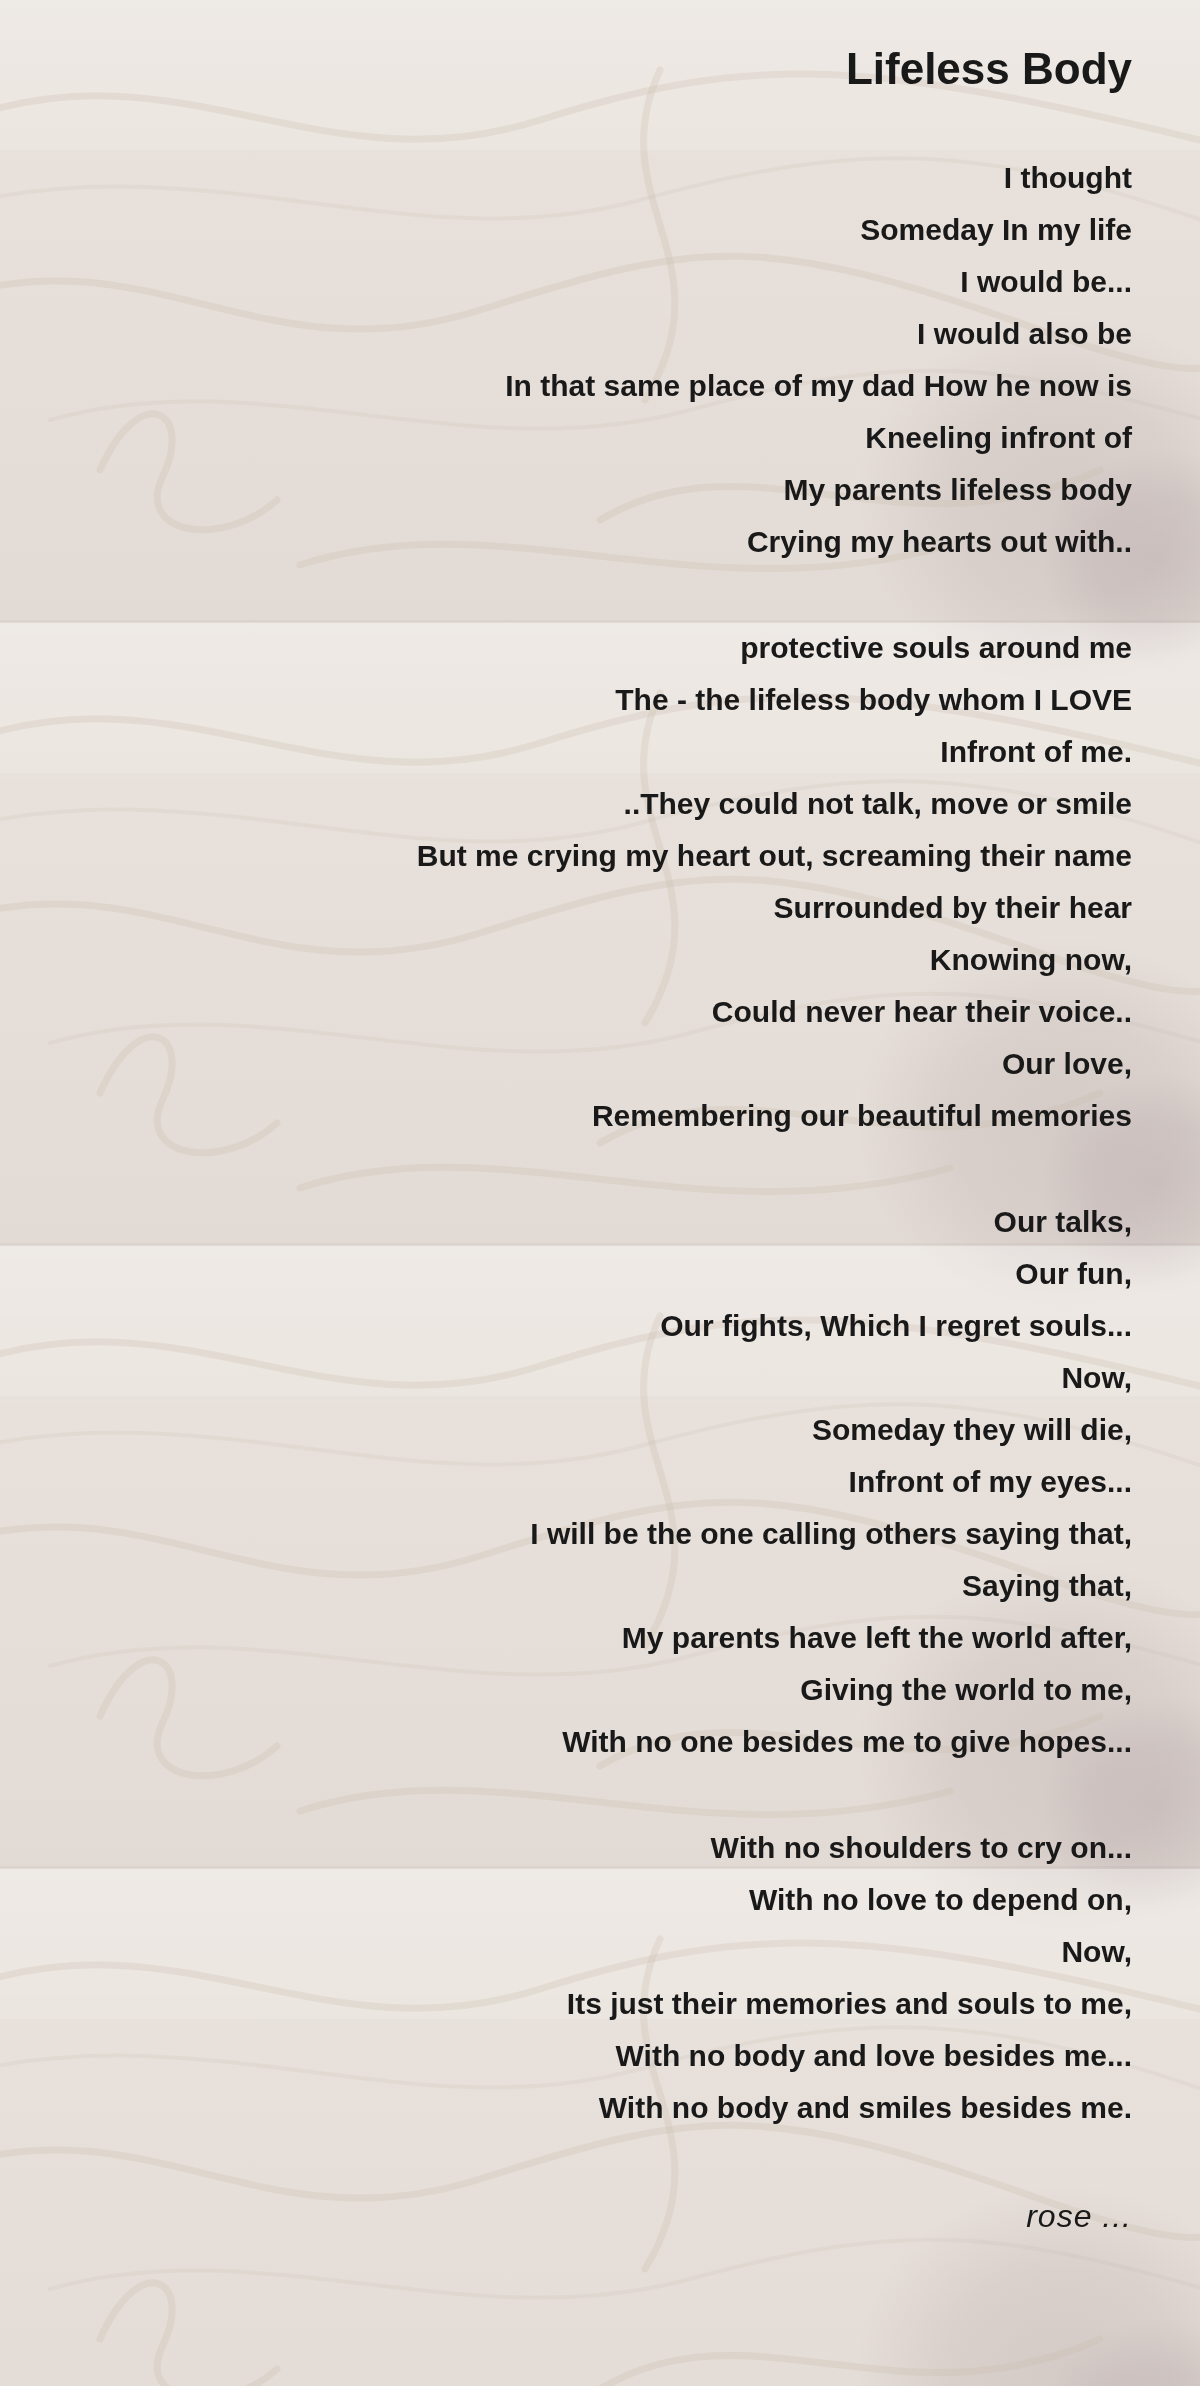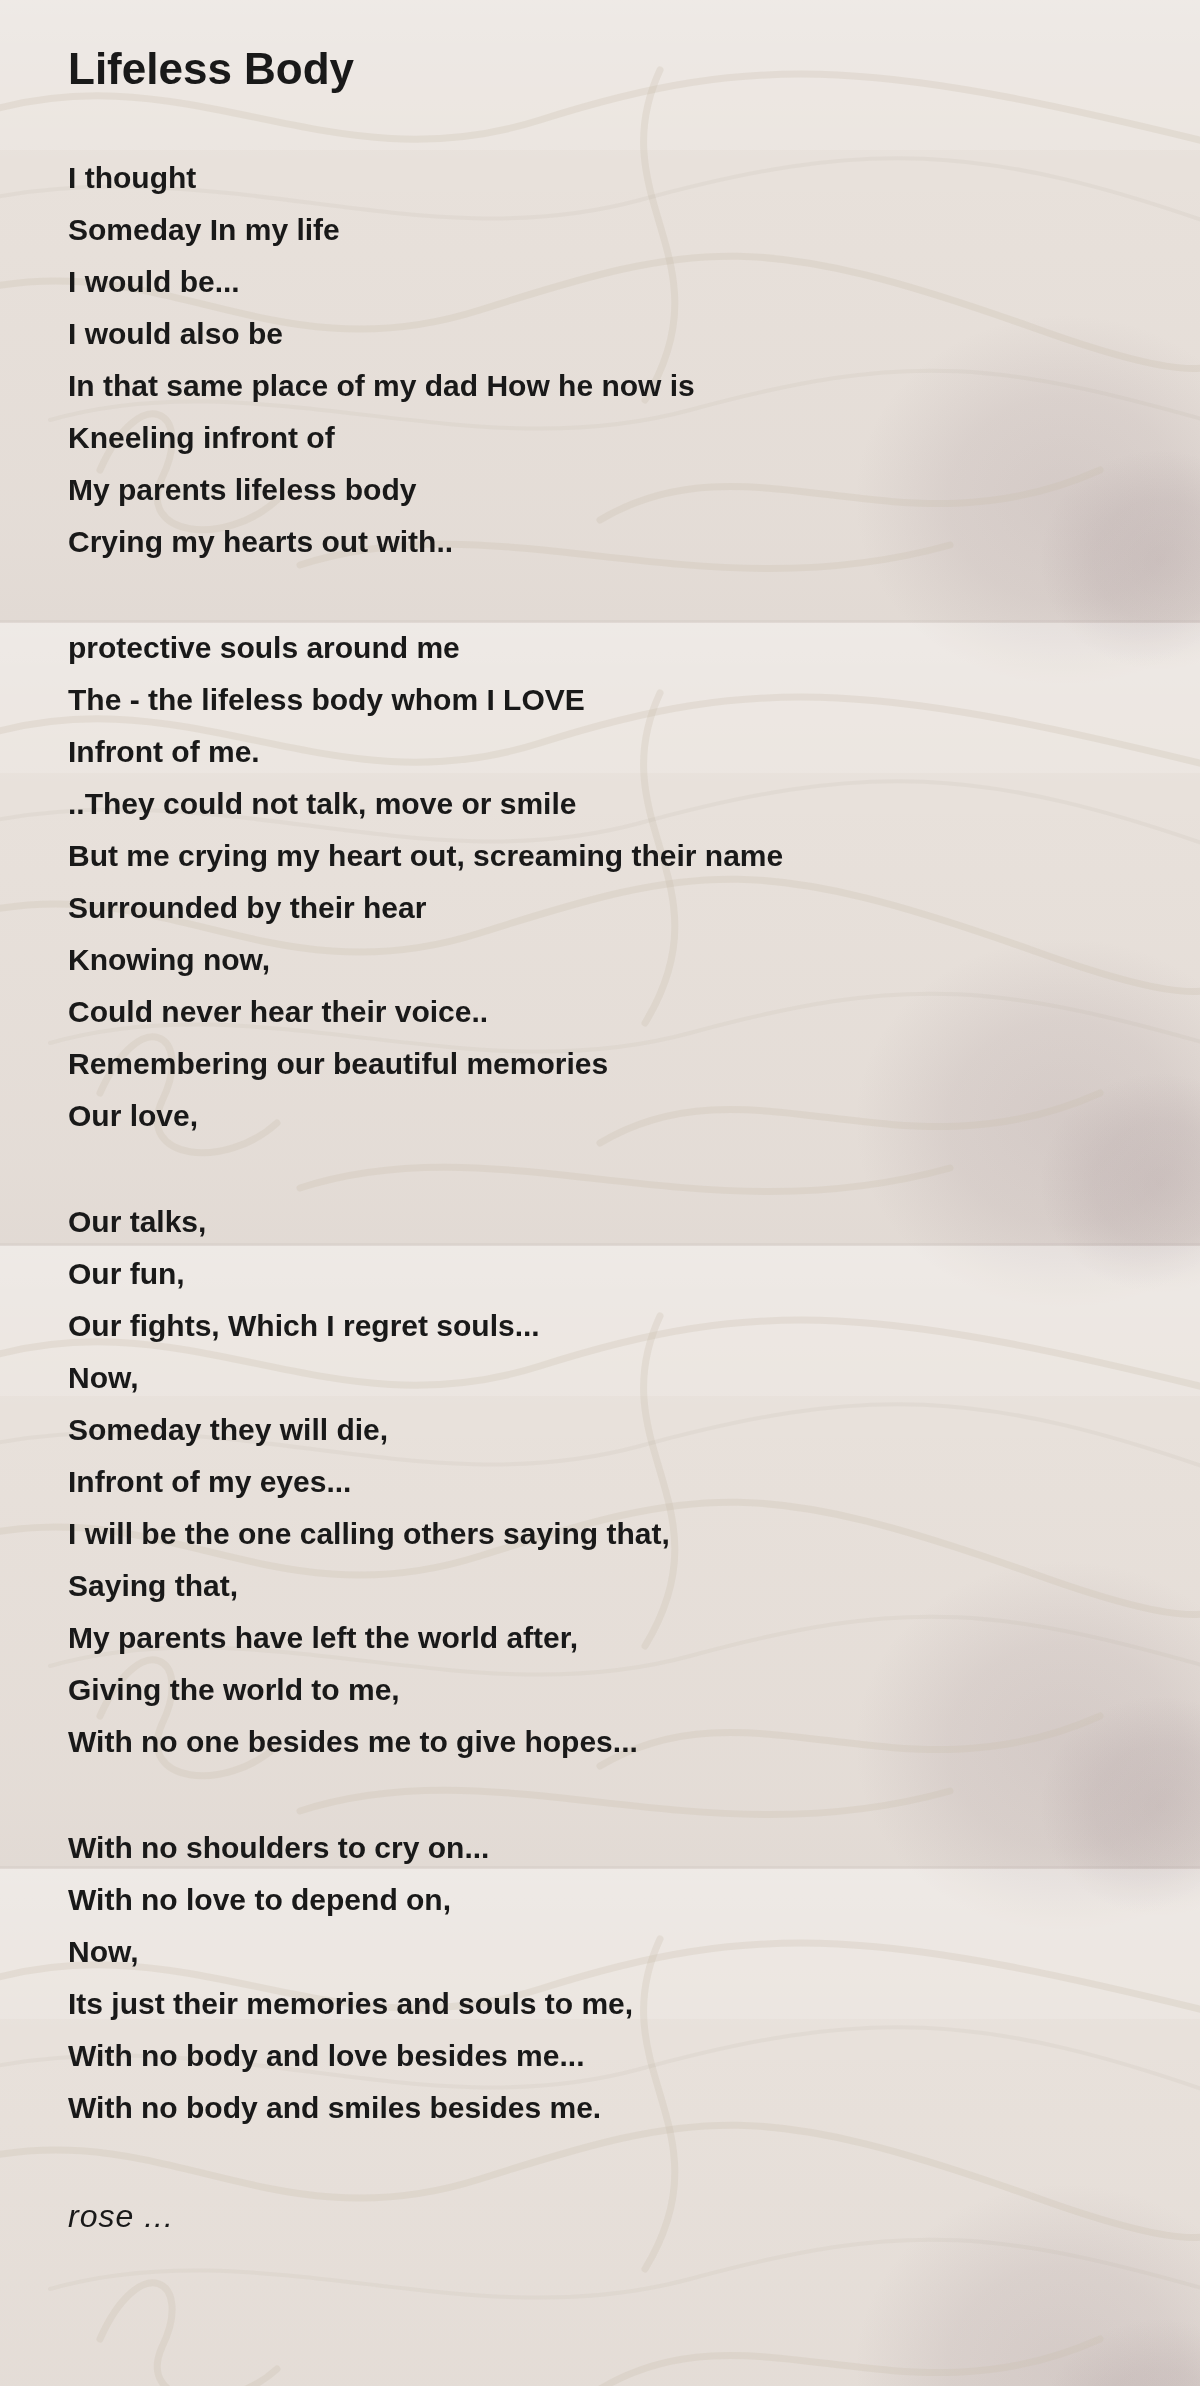--- a/index.html
+++ b/index.html
@@ -31,20 +31,21 @@
     position:absolute;
     left:0; top:0;
     width:1200px; height:2386px;
     z-index:0;
     pointer-events:none;
   }
   .content{
     position:relative;
     z-index:1;
     padding:30px 68px 0 68px;
+    text-align:right;
   }
   .title{
     margin:14px 0 0 0;
     font-size:44px;
     line-height:50px;
     font-weight:700;
     color:var(--text-color);
   }
   .poem{
     margin-top:58px;
@@ -123,22 +124,22 @@
         </p>
         <p class="stanza">
           <span class="line">protective souls around me</span>
           <span class="line">The - the lifeless body whom I LOVE</span>
           <span class="line">Infront of me.</span>
           <span class="line">..They could not talk, move or smile</span>
           <span class="line">But me crying my heart out, screaming their name</span>
           <span class="line">Surrounded by their hear</span>
           <span class="line">Knowing now,</span>
           <span class="line">Could never hear their voice..</span>
+          <span class="line">Our love,</span>
           <span class="line">Remembering our beautiful memories</span>
-          <span class="line">Our love,</span>
         </p>
         <p class="stanza">
           <span class="line">Our talks,</span>
           <span class="line">Our fun,</span>
           <span class="line">Our fights, Which I regret souls...</span>
           <span class="line">Now,</span>
           <span class="line">Someday they will die,</span>
           <span class="line">Infront of my eyes...</span>
           <span class="line">I will be the one calling others saying that,</span>
           <span class="line">Saying that,</span>

